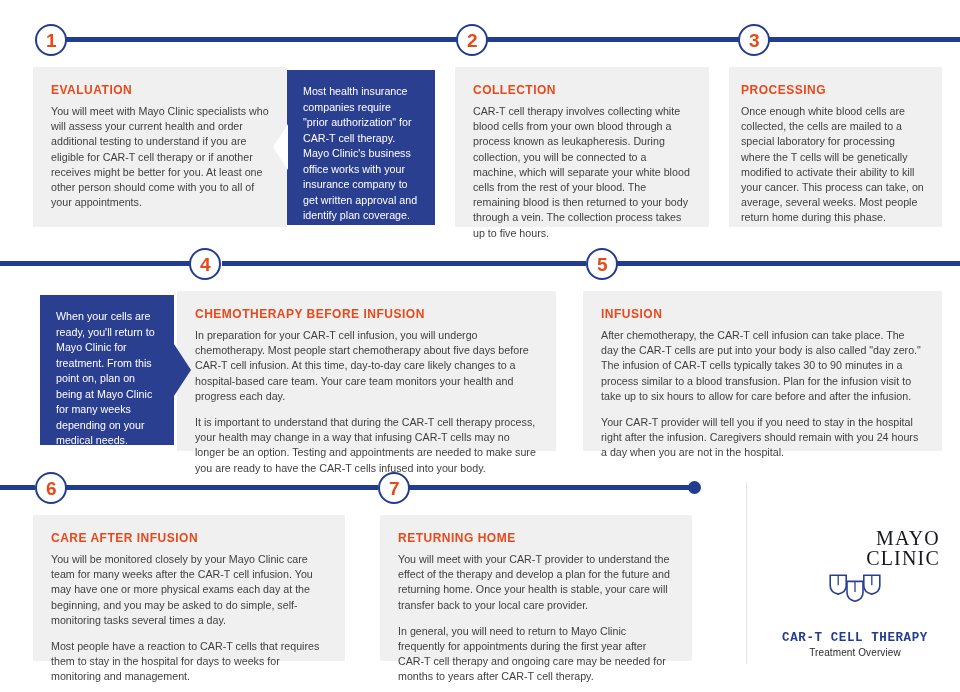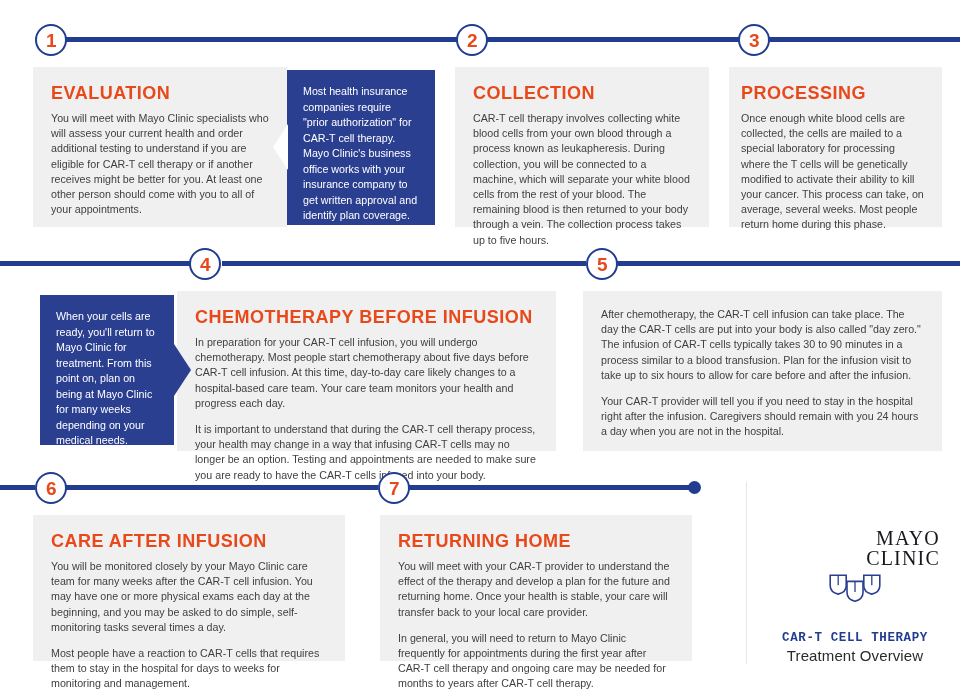--- a/index.html
+++ b/index.html
@@ -69,21 +69,21 @@
     background: #f0f0f0;
     padding: 16px 18px 16px 18px;
   }
   .card.blue {
     background: #2b3f91;
     color: #ffffff;
     padding: 14px 16px;
   }
   .card h3 {
     margin: 0 0 7px 0;
-    font-size: 18px;
+    font-size: 12px;
     font-weight: bold;
     letter-spacing: 0.5px;
     color: #e8491b;
     text-transform: uppercase;
     font-family: "Liberation Sans", sans-serif;
   }
   .card p {
     margin: 0 0 11px 0;
     font-size: 10.7px;
     line-height: 1.42;
@@ -152,21 +152,21 @@
     margin-top: 26px;
     font-family: Liberation Mono, monospace;
     font-size: 12.5px;
     font-weight: bold;
     letter-spacing: 0.6px;
     color: #223c8f;
   }
   .logo-sub {
     margin-top: 2px;
     font-family: "Liberation Sans", sans-serif;
-    font-size: 15px;
+    font-size: 10px;
     color: #2b2b2b;
     letter-spacing: 0.1px;
   }
 </style>
 </head>
 <body>
 
 <div class="canvas">
 
   <div class="rail" style="left:66px; top:37px; width:894px;"></div>
@@ -217,20 +217,21 @@
     <p>When your cells are ready, you'll return to Mayo Clinic for treatment. From this point on, plan on being at Mayo Clinic for many weeks depending on your medical needs. During this time, you'll need to stay within 30 minutes of Mayo Clinic.</p>
   </div>
 
   <div class="card" style="left:177px; top:291px; width:379px; height:160px;">
     <h3>CHEMOTHERAPY BEFORE INFUSION</h3>
     <p>In preparation for your CAR-T cell infusion, you will undergo chemotherapy. Most people start chemotherapy about five days before CAR-T cell infusion. At this time, day-to-day care likely changes to a hospital-based care team. Your care team monitors your health and progress each day.</p>
     <p>It is important to understand that during the CAR-T cell therapy process, your health may change in a way that infusing CAR-T cells may no longer be an option. Testing and appointments are needed to make sure you are ready to have the CAR-T cells infused into your body.</p>
   </div>
 
   <div class="card" style="left:583px; top:291px; width:359px; height:160px;">
+    <h3>INFUSION</h3>
     <p>After chemotherapy, the CAR-T cell infusion can take place. The day the CAR-T cells are put into your body is also called "day zero." The infusion of CAR-T cells typically takes 30 to 90 minutes in a process similar to a blood transfusion. Plan for the infusion visit to take up to six hours to allow for care before and after the infusion.</p>
     <p>Your CAR-T provider will tell you if you need to stay in the hospital right after the infusion. Caregivers should remain with you 24 hours a day when you are not in the hospital.</p>
   </div>
 
   <div class="rail" style="left:0px; top:485px; width:35px;"></div>
   <div class="rail" style="left:66px; top:485px; width:312px;"></div>
   <div class="rail" style="left:409px; top:485px; width:286px;"></div>
   <div class="rail-cap" style="left:688px; top:481px;"></div>
 
   <div class="marker" style="left:35px; top:472px;">

